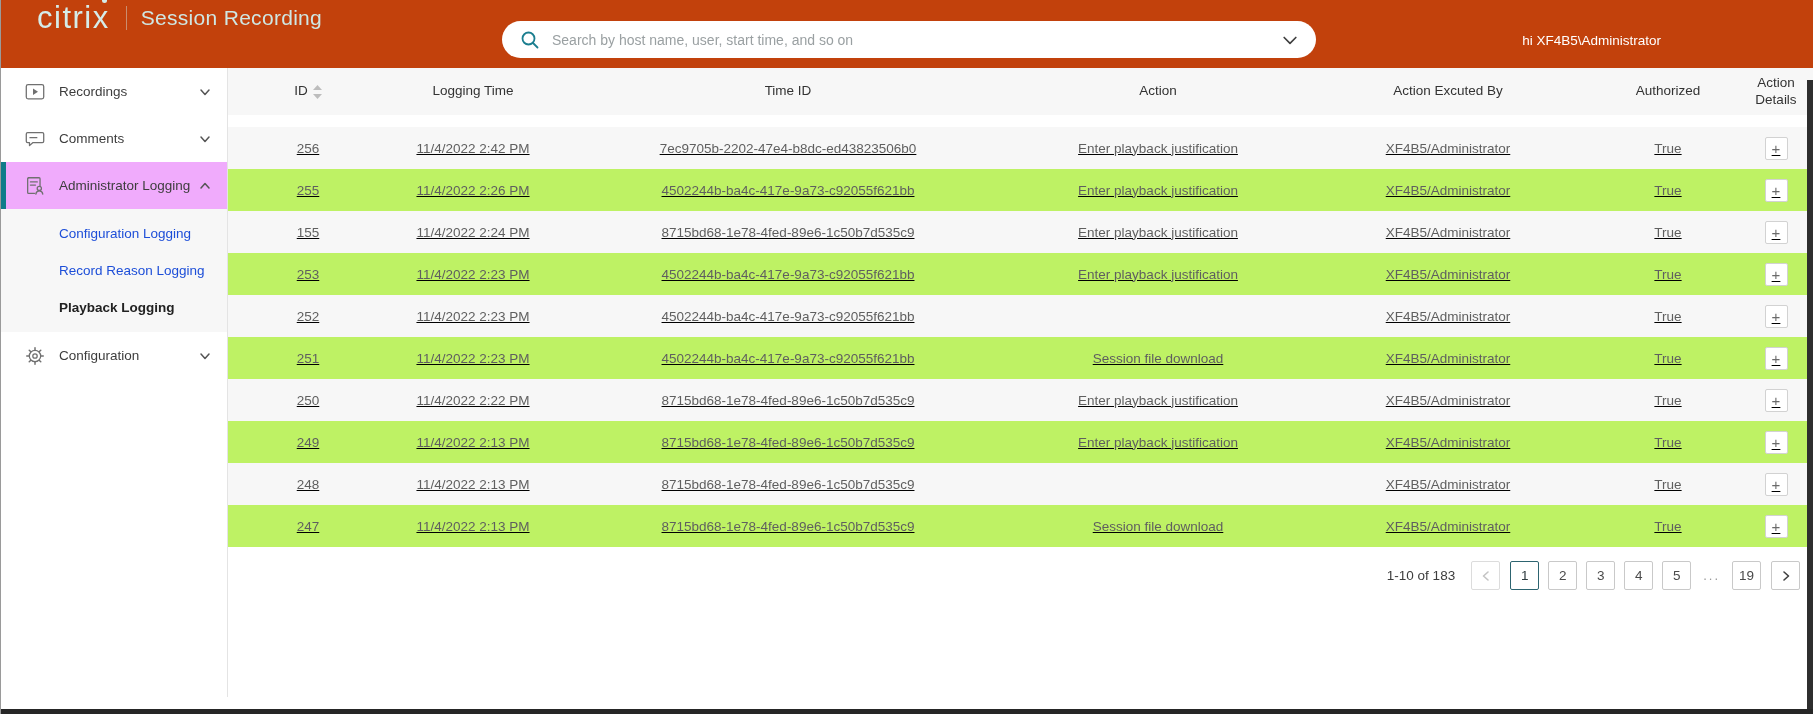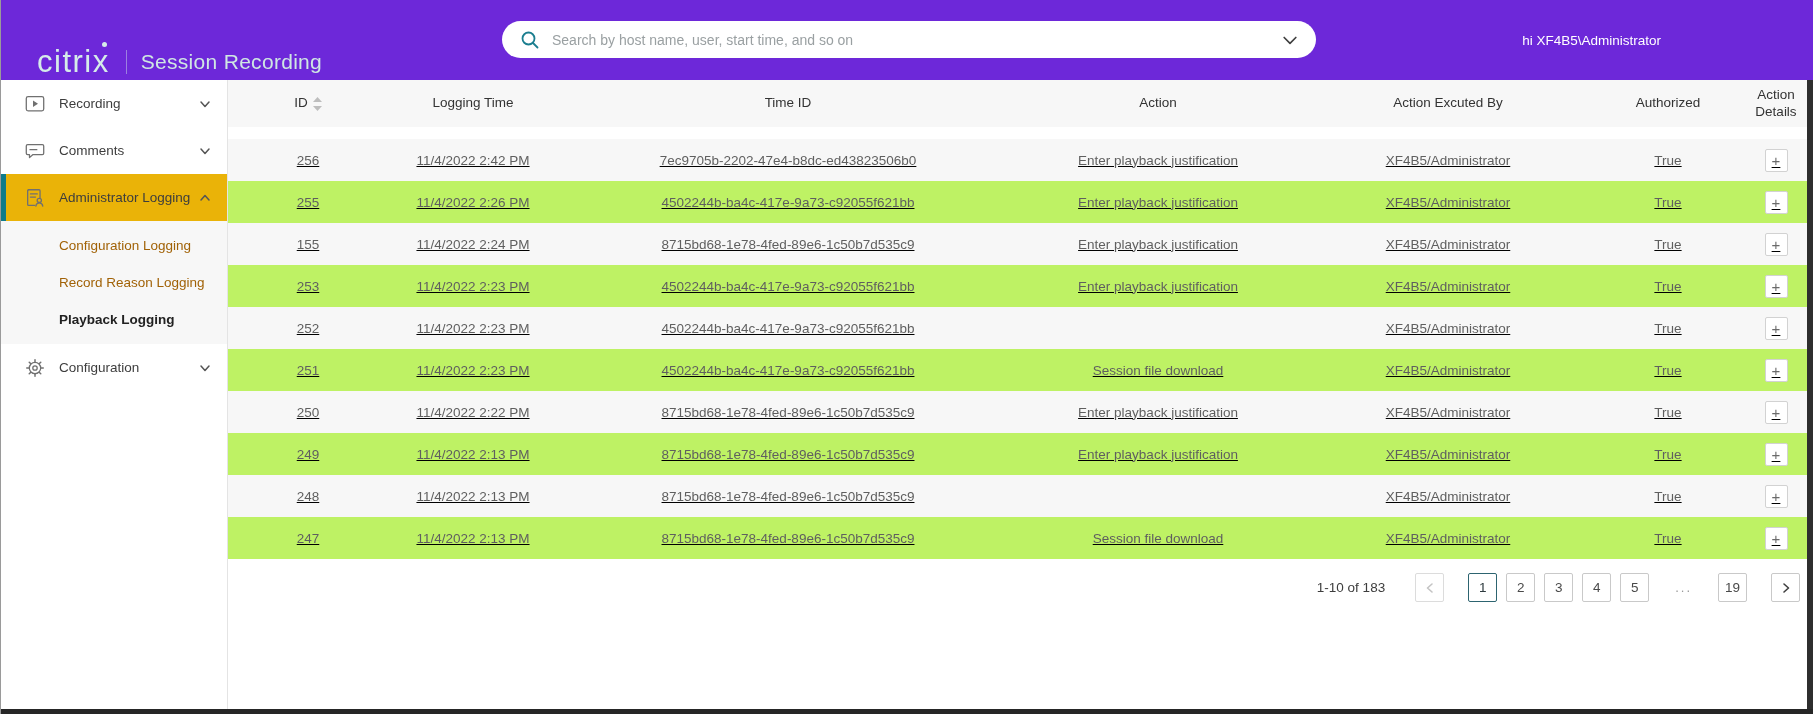--- a/index.html
+++ b/index.html
@@ -6,22 +6,22 @@
   html,body { width:1813px; height:714px; overflow:hidden; }
   body {
     font-family:"Liberation Sans", sans-serif;
     background:#ffffff;
     position:relative;
     border-left:1px solid #9a9a9a;
   }
 
   
   .app-header {
-    position:relative; height:80px; background:#6d28d9;
-    display:flex; align-items:flex-end; width:100%;
+    position:relative; height:68px; background:#c2410c;
+    display:flex; align-items:flex-start; width:100%;
   }
   .logo-group { display:flex; align-items:center; padding-left:36px; }
   .citrix-wrap { position:relative; display:inline-block; }
   .citrix-logo {
     font-size:31px; color:#d5ece9; letter-spacing:1.5px; font-weight:400;
   }
   .logo-dot {
     position:absolute; right:3px; top:-2px; width:5px; height:5px;
     border-radius:50%; background:#d5ece9;
   }
@@ -51,28 +51,28 @@
 
   
   .sidebar { width:227px; flex:0 0 227px; background:#fff; border-right:1px solid #e4e4e4; }
   .side-item {
     height:47px; display:flex; align-items:center; padding:0 12px 0 22px;
     cursor:pointer; position:relative; background:#fff;
   }
   .side-item .s-icon { width:24px; height:24px; margin-right:12px; flex:0 0 auto; display:flex; align-items:center; justify-content:center; }
   .side-item .s-label { flex:1; font-size:13.5px; color:#3d3d3d; }
   .side-item .s-chev { flex:0 0 auto; margin-right:4px; }
-  .side-item.active-section { background:#eab308; }
+  .side-item.active-section { background:#f0abfc; }
   .side-item.active-section::before {
     content:""; position:absolute; left:0; top:0; bottom:0; width:5px; background:#0f7b8a;
   }
   .side-subgroup { background:#f7f7f7; padding:6px 0; }
   .side-subitem {
     height:37px; display:flex; align-items:center; padding-left:58px;
-    font-size:13.5px; color:#a16207; cursor:pointer;
+    font-size:13.5px; color:#1d4ed8; cursor:pointer;
   }
   .side-subitem.active { font-weight:700; color:#222; }
 
   
   .table-area { flex:1; background:#fff; position:relative; }
   .thead { display:flex; align-items:center; height:47px; background:#f7f7f7; }
   .hcell, .cell {
     text-align:center; display:flex; align-items:center; justify-content:center;
     font-size:13.5px;
   }
@@ -87,21 +87,21 @@
   .trow.odd { background:#f7f7f7; }
   .plus-btn {
     width:23px; height:23px; background:#fff; border:1px solid #d2d2d2; border-radius:2px;
     display:flex; align-items:center; justify-content:center; cursor:pointer;
     font-size:15px; color:#6a6a6a; line-height:1; font-family:"Liberation Sans",sans-serif;
   }
 
   
   .pagination {
     display:flex; align-items:center; justify-content:flex-end;
-    gap:24px; padding:14px 14px 0 0;
+    gap:10px; padding:14px 14px 0 0;
   }
   .pg-summary { font-size:13.5px; color:#3d3d3d; margin-right:6px; }
   .pg-btn, .pg-nav {
     min-width:29px; height:29px; background:#fff; border:1px solid #c9c9c9; border-radius:2px;
     font-size:13.5px; color:#4a4a4a; cursor:pointer; display:flex; align-items:center;
     justify-content:center; font-family:"Liberation Sans",sans-serif;
   }
   .pg-btn.active { border:1px solid #2d6470; color:#2d3a3e; }
   .pg-nav.disabled { color:#c4c4c4; border-color:#dcdcdc; cursor:default; }
   .pg-ellipsis { color:#9a9a9a; font-size:13px; letter-spacing:2px; padding:0 2px; }
@@ -143,21 +143,21 @@
 
   <aside class="sidebar">
 
     <div class="side-item">
       <span class="s-icon">
         <svg width="22" height="22" viewBox="0 0 24 24">
           <rect x="2.5" y="4" width="19" height="15.5" rx="2" fill="none" stroke="#707070" stroke-width="1.4"></rect>
           <polygon points="9.8,8.3 15.3,11.75 9.8,15.2" fill="#707070"></polygon>
         </svg>
       </span>
-      <span class="s-label">Recording</span>
+      <span class="s-label">Recordings</span>
       <span class="s-chev">
         <svg width="12" height="12" viewBox="0 0 12 12">
             <polyline points="2,4 6,8.5 10,4" fill="none" stroke="#555" stroke-width="1.5" stroke-linecap="round" stroke-linejoin="round"></polyline>
           </svg>
       </span>
     </div>
 
     <div class="side-item">
       <span class="s-icon">
         <svg width="22" height="22" viewBox="0 0 24 24">

